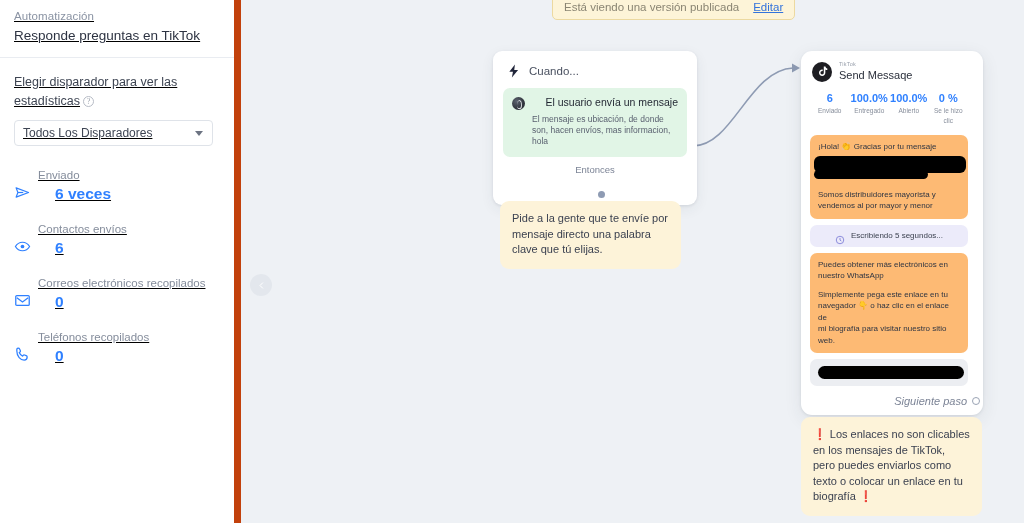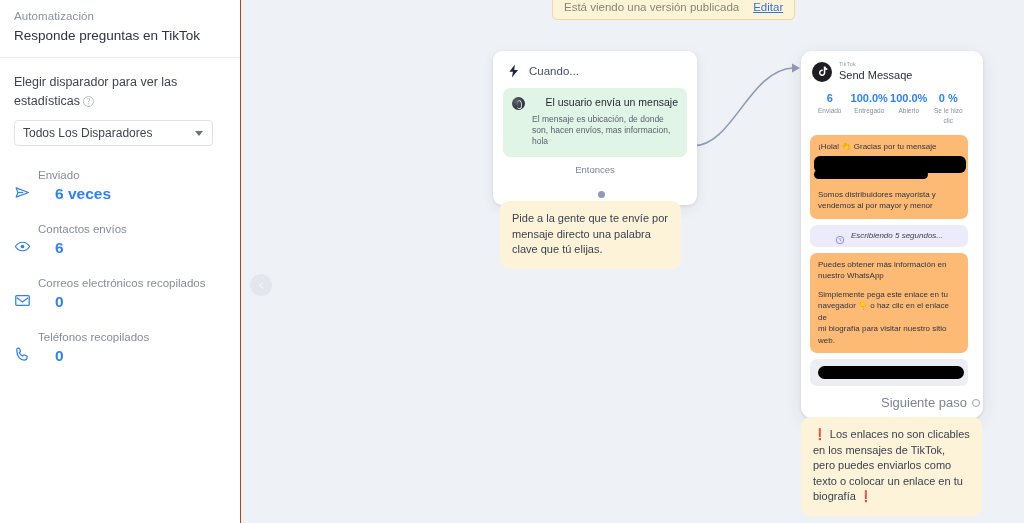--- a/index.html
+++ b/index.html
@@ -8,23 +8,24 @@
     font-family: "Liberation Sans", sans-serif;
     background: #ffffff;
     overflow: hidden;
   }
   .app { position: relative; width: 1024px; height: 523px; display: flex; }
 
   
   .sidebar {
     width: 241px; height: 523px;
     background: #ffffff;
-    border-right: 1px solid #c2410c;
+    border-right: 7px solid #c2410c;
     position: relative;
     flex: 0 0 241px;
+    text-decoration: underline;
   }
   .sb-head { padding: 8px 14px 12px 14px; }
   .sb-eyebrow {
     font-size: 11.5px; color: #8a93a3; letter-spacing: .1px;
     line-height: 16px; margin-bottom: 3px;
   }
   .sb-title {
     font-size: 13.5px; color: #2d3342; line-height: 18px;
   }
   .sb-divider { height: 1px; background: #e9ecf1; margin: 0 0 0 0; width: 100%; }
@@ -164,33 +165,32 @@
   }
   .bub-line { font-size: 8px; color: #2f3542; line-height: 11.5px; }
   .bub-gap { height: 7px; }
   .redact { background: #000; border-radius: 6px; }
   .redact-1 { height: 17px; width: 152px; margin: 3px 0 0 -4px; }
   .redact-2 { height: 9px; width: 114px; margin: -3px 0 3px -4px; border-radius: 5px; }
   .bubble-typing {
     background: #ecebfa; border-radius: 7px; padding: 6px 8px;
     margin-bottom: 6px; display: flex; align-items: center; gap: 6px;
     justify-content: center;
-    font-style: italic;
   }
   .clock-ico { color: #7b7bd6; width: 10px; height: 10px; }
   .typing-text { font-size: 8px; color: #3c4250; }
   .bubble-redact {
     background: #eceef2; border-radius: 7px; padding: 7px 8px; margin-bottom: 5px;
   }
   .redact-3 { height: 13px; width: 146px; border-radius: 7px; }
   .tt-foot {
     display: flex; align-items: center; justify-content: flex-end; gap: 5px;
     padding: 4px 0 4px 0;
   }
-  .tt-foot-label { font-size: 13px; color: #7c8496; }
+  .tt-foot-label { font-size: 11px; color: #7c8496; font-style: italic; }
   .port-ring {
     width: 8px; height: 8px; border-radius: 50%; border: 1.3px solid #9aa3b4;
     background: #fff; margin-right: -12px;
   }
 
   
   .note {
     position: absolute; background: #fdf3d9; border-radius: 9px;
     padding: 10px 12px 11px 12px;
   }
@@ -360,21 +360,21 @@
         <span class="clock-ico">
           <svg width="10" height="10" viewBox="0 0 24 24" fill="none" stroke="#7b7bd6" stroke-width="2">
               <circle cx="12" cy="12" r="9"></circle>
               <path d="M12 7v5.3l3.2 2"></path>
             </svg>
         </span>
         <span class="typing-text">Escribiendo 5 segundos...</span>
       </div>
 
       <div class="bubble">
-        <div class="bub-line">Puedes obtener más información en</div>
+        <div class="bub-line">Puedes obtener más electrónicos en</div>
         <div class="bub-line">nuestro WhatsApp</div>
         <div class="bub-gap"></div>
         <div class="bub-line">Simplemente pega este enlace en tu</div>
         <div class="bub-line">navegador 👇 o haz clic en el enlace de</div>
         <div class="bub-line">mi biografía para visitar nuestro sitio web.</div>
       </div>
 
       <div class="bubble-redact">
         <div class="redact redact-3"></div>
       </div>

